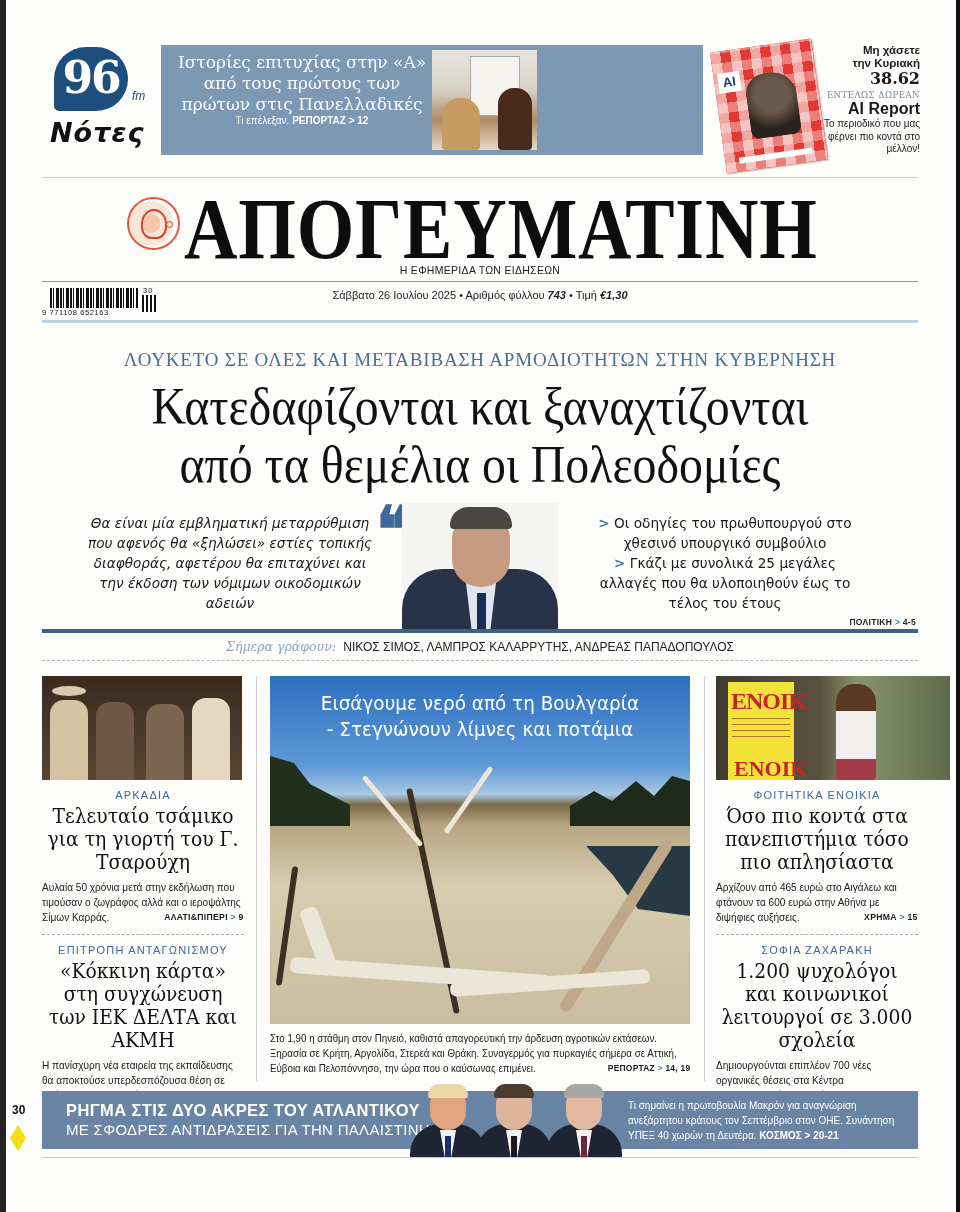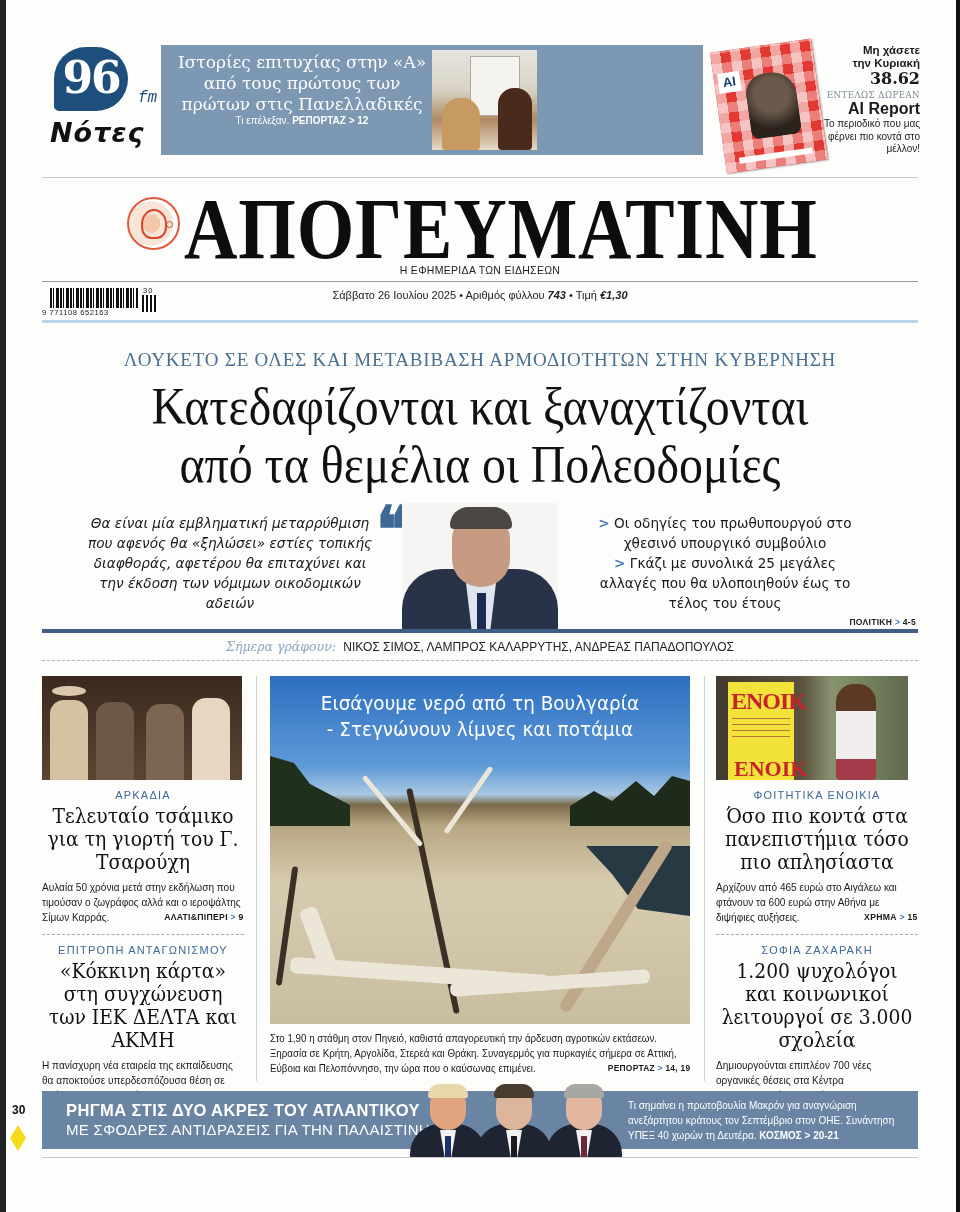--- a/index.html
+++ b/index.html
@@ -5,21 +5,21 @@
   * { box-sizing: border-box; margin: 0; padding: 0; }
   html, body { width: 960px; height: 1212px; background: #ffffff; overflow: hidden; }
   body { font-family: "Liberation Sans", sans-serif; color: #1a1a1a; position: relative; }
   .page { position: absolute; left: 0; top: 0; width: 960px; height: 1212px; background: #fdfdfb; }
   .edge-left { position: absolute; left: 0; top: 0; width: 6px; height: 1212px; background: #222; }
   .edge-right { position: absolute; right: 0; top: 0; width: 4px; height: 1212px; background: #111; }
 
   
   .logo96 { position: absolute; left: 50px; top: 45px; width: 100px; height: 115px; }
   .logo96 .bubble { position: absolute; left: 4px; top: 2px; width: 74px; height: 64px; background: #1e4f7c; border-radius: 38px 38px 38px 6px; color: #fff; font-family: "DejaVu Serif", serif; font-weight: bold; font-size: 44px; line-height: 62px; text-align: center; letter-spacing: -2px; }
-  .logo96 .fm { position: absolute; left: 88px; top: 44px; font-size: 16px; color: #1e4f7c; font-family: Liberation Mono, monospace; font-style: italic; }
+  .logo96 .fm { position: absolute; left: 82px; top: 44px; font-size: 12px; color: #1e4f7c; font-family: Liberation Sans, sans-serif; font-style: italic; }
   .logo96 .notes { position: absolute; left: 0; top: 72px; font-family: "DejaVu Sans", sans-serif; font-weight: bold; font-style: italic; font-size: 27px; color: #111; letter-spacing: 1px; }
 
   .promo { position: absolute; left: 161px; top: 45px; width: 542px; height: 110px; background: #7d98b2; }
   .promo .p-left { position: absolute; left: 10px; top: 7px; width: 262px; text-align: center; color: #fff; }
   .promo .p-left .ttl { font-family: "DejaVu Serif", serif; font-size: 17px; line-height: 21px; color: #fdfdfd; }
   .promo .p-left .sub { font-size: 10px; margin-top: 0; color: #fff; }
   .promo .p-left .sub b { font-weight: bold; }
   .promo .p-photo { position: absolute; left: 271px; top: 5px; width: 105px; height: 100px; background: linear-gradient(180deg,#e7e5de 0%, #d8d2c4 40%, #b08a64 70%, #e6d9c6 100%); overflow: hidden; }
   .promo .p-photo .board { position: absolute; left: 38px; top: 6px; width: 50px; height: 60px; background: #f4f3ee; border: 1px solid #aaa; }
   .promo .p-photo .head1 { position: absolute; left: 10px; top: 48px; width: 38px; height: 52px; background: #c79a62; border-radius: 18px 18px 4px 4px; }
@@ -90,21 +90,21 @@
   .col .ref .gt { color: #4a7bb0; }
   .dash { border-top: 1px dashed #aaa; margin-top: 9px; }
   .vline { position: absolute; top: 676px; width: 1px; height: 405px; background: #d0d0d0; }
 
   
   .sepia { width: 200px; height: 104px; background: linear-gradient(180deg, #3a2a1e 0%, #5a4533 100%); }
   .sepia .p { position: absolute; bottom: 0; width: 38px; border-radius: 14px 14px 0 0; }
   .sepia .hat { position: absolute; width: 34px; height: 10px; background: #d9c8ad; border-radius: 50%; }
 
   
-  .rent { width: 192px; height: 104px; background: linear-gradient(90deg, #403a30 0%, #5b533f 45%, #88936e 60%, #5f6b4c 100%); }
+  .rent { width: 234px; height: 104px; background: linear-gradient(90deg, #403a30 0%, #5b533f 45%, #88936e 60%, #5f6b4c 100%); }
   .rent .sign { position: absolute; left: 12px; top: 6px; width: 66px; height: 98px; background: #f2e23a; }
   .rent .sign .t { position: absolute; left: 3px; top: 6px; font-family: "Liberation Serif", serif; font-weight: bold; color: #c5252a; font-size: 24px; letter-spacing: -1px; }
   .rent .sign .lines { position: absolute; left: 4px; top: 36px; width: 58px; height: 24px; background: repeating-linear-gradient(180deg, #8a2c2c 0 1px, transparent 1px 6px); opacity: 0.6; }
   .rent .sign .t2 { position: absolute; left: 6px; top: 74px; font-family: "Liberation Serif", serif; font-weight: bold; color: #c5252a; font-size: 22px; }
   .rent .girl { position: absolute; left: 120px; top: 8px; width: 40px; height: 96px; background: linear-gradient(180deg, #5a3a25 0 28%, #f2eeee 28% 78%, #a33c4a 78%); border-radius: 18px 18px 4px 4px; }
 
   
   .feature { position: absolute; left: 270px; top: 676px; width: 420px; height: 348px; overflow: hidden; background: linear-gradient(180deg, #2d6fc0 0%, #5f9ad8 26%, #a9c8e2 34%, #7a6a4a 37%, #b7a682 43%, #d8ccb0 60%, #c9bda0 100%); }
   .feature .f-title { position: absolute; left: 0; top: 14px; width: 420px; text-align: center; font-family: "DejaVu Sans", sans-serif; font-size: 20px; line-height: 26px; color: #fff; transform: scaleX(0.92); }
   .feature .trees-l { position: absolute; left: 0; top: 80px; width: 80px; height: 70px; background: #21301c; clip-path: polygon(0 0, 30% 10%, 50% 40%, 100% 70%, 100% 100%, 0 100%); }

